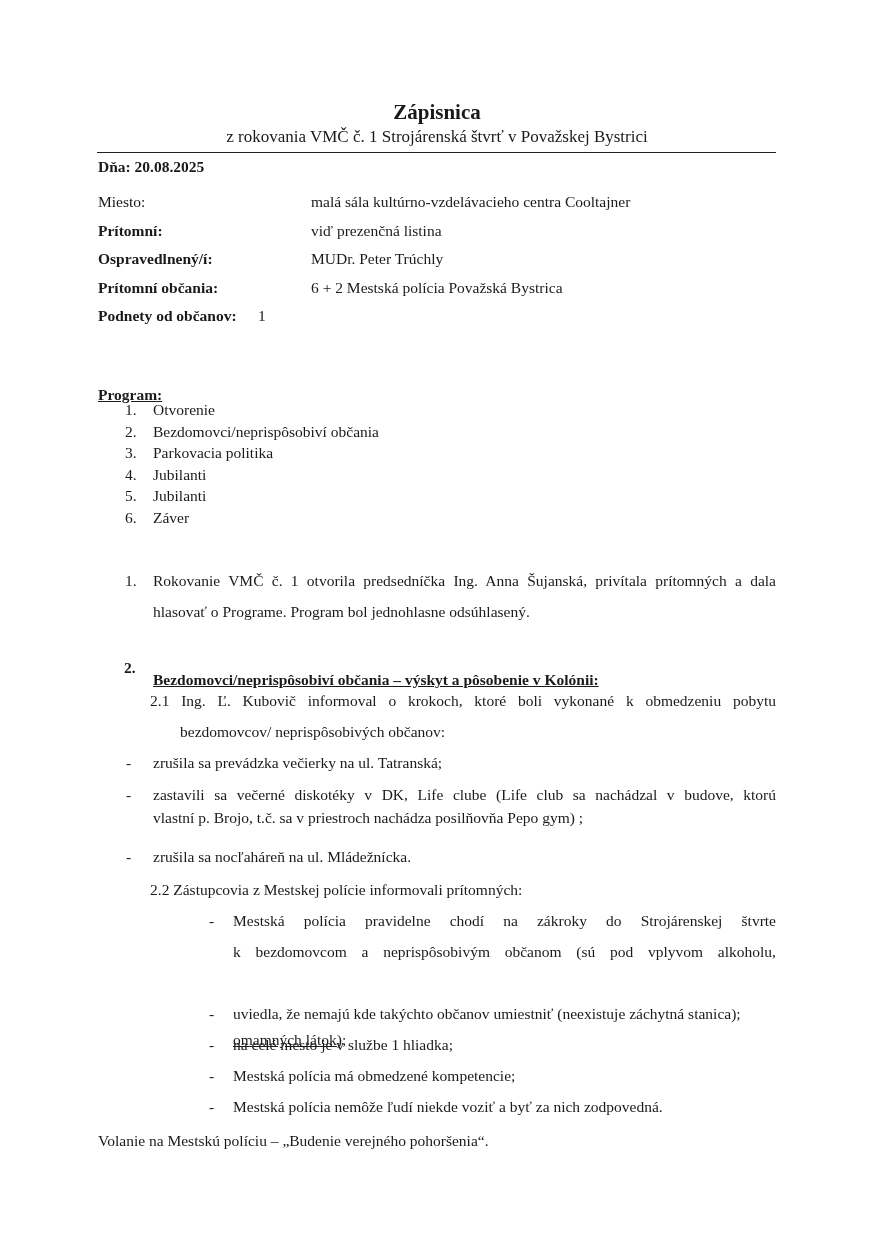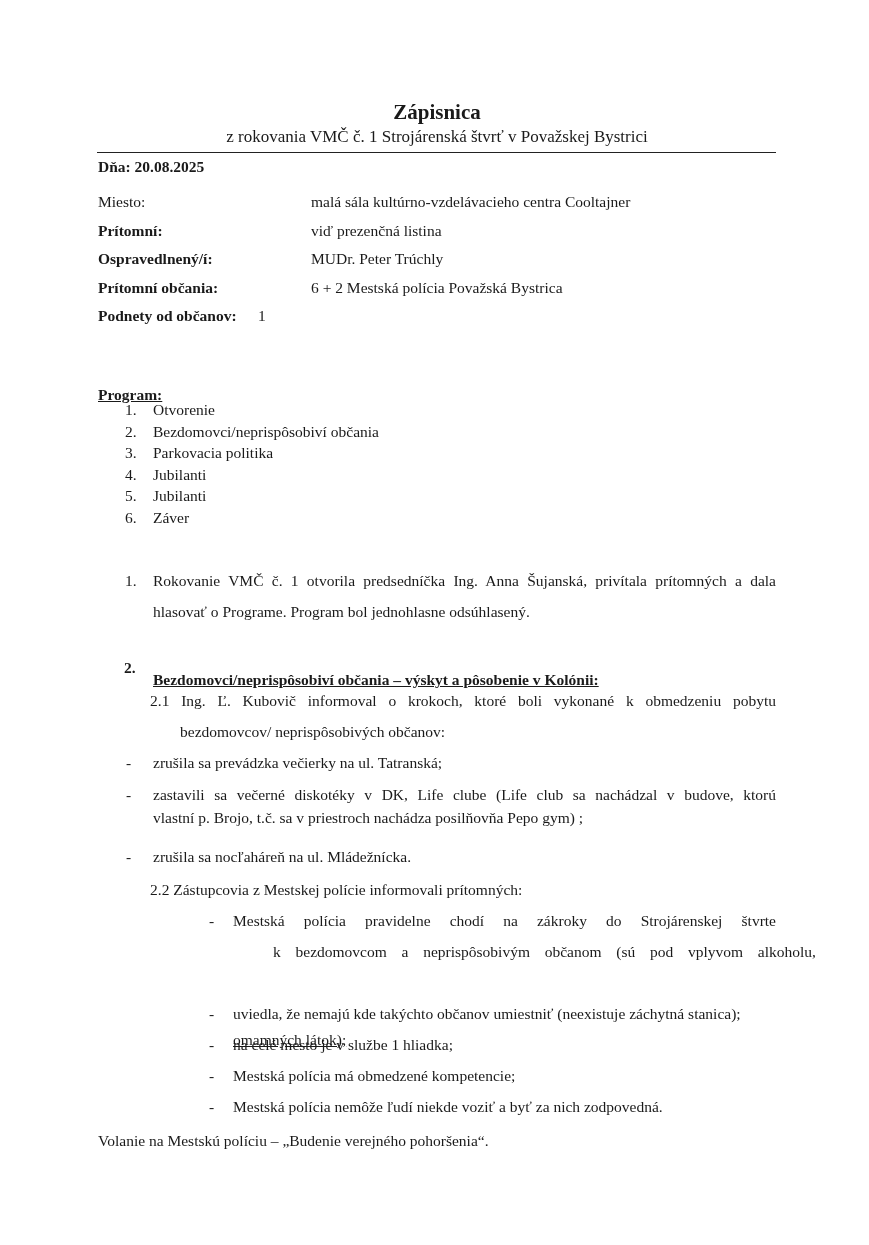--- a/index.html
+++ b/index.html
@@ -100,21 +100,21 @@
 <div class="just" style="top:787px; left:153px; width:623px;">zastavili sa večerné diskotéky v DK, Life clube (Life club sa nachádzal v budove, ktorú</div>
 <div class="abs" style="top:810px; left:153px;text-align:center;">vlastní p. Brojo, t.č. sa v priestroch nachádza posilňovňa Pepo gym) ;</div>
 
 <div class="abs dash" style="top:849px;">-</div>
 <div class="abs" style="top:849px; left:153px;">zrušila sa nocľaháreň na ul. Mládežnícka.</div>
 
 <div class="abs" style="top:882px; left:150px;">2.2 Zástupcovia z Mestskej polície informovali prítomných:</div>
 
 <div class="abs dash2" style="top:913px;">-</div>
 <div class="just" style="top:913px; left:233px; width:543px;">Mestská polícia pravidelne chodí na zákroky do Strojárenskej štvrte</div>
-<div class="just" style="top:944px; left:233px; width:543px;margin-left:40px;">k bezdomovcom a neprispôsobivým občanom (sú pod vplyvom alkoholu,</div>
+<div class="just" style="top:944px; left:233px; width:543px;">k bezdomovcom a neprispôsobivým občanom (sú pod vplyvom alkoholu,</div>
 <div class="abs" style="top:1032px; left:233px;text-decoration:underline;">omamných látok);</div>
 
 <div class="abs dash2" style="top:1006px;">-</div>
 <div class="abs" style="top:1006px; left:233px;">uviedla, že nemajú kde takýchto občanov umiestniť (neexistuje záchytná stanica);</div>
 
 <div class="abs dash2" style="top:1037px;">-</div>
 <div class="abs" style="top:1037px; left:233px;">na celé mesto je v službe 1 hliadka;</div>
 
 <div class="abs dash2" style="top:1068px;">-</div>
 <div class="abs" style="top:1068px; left:233px;">Mestská polícia má obmedzené kompetencie;</div>

